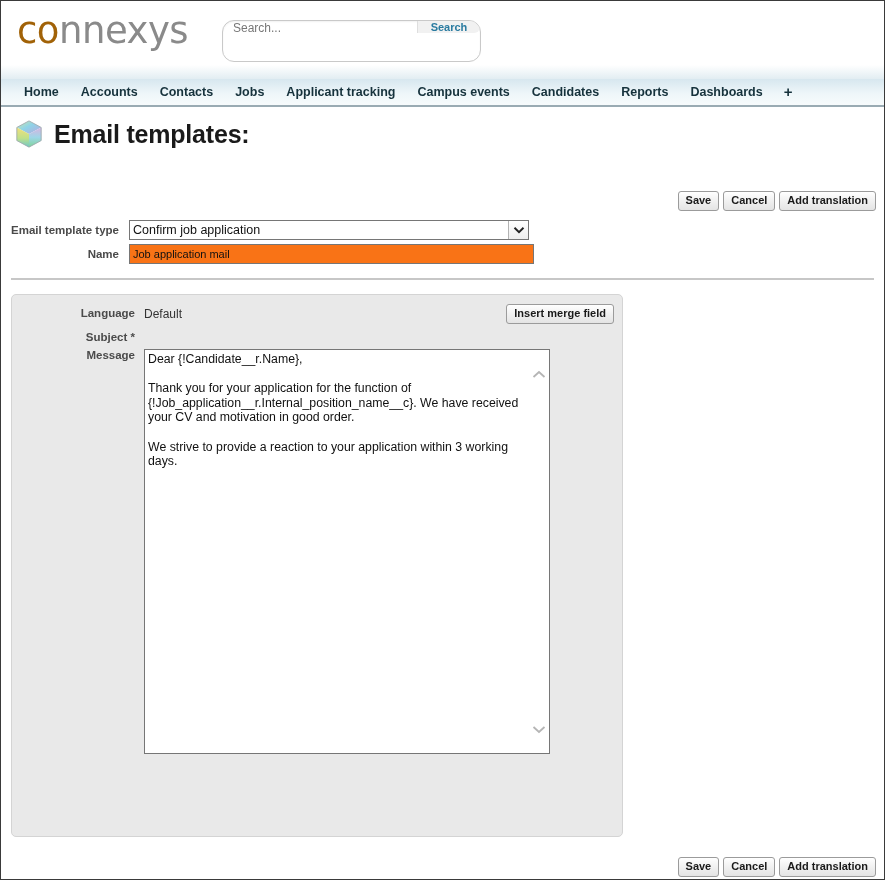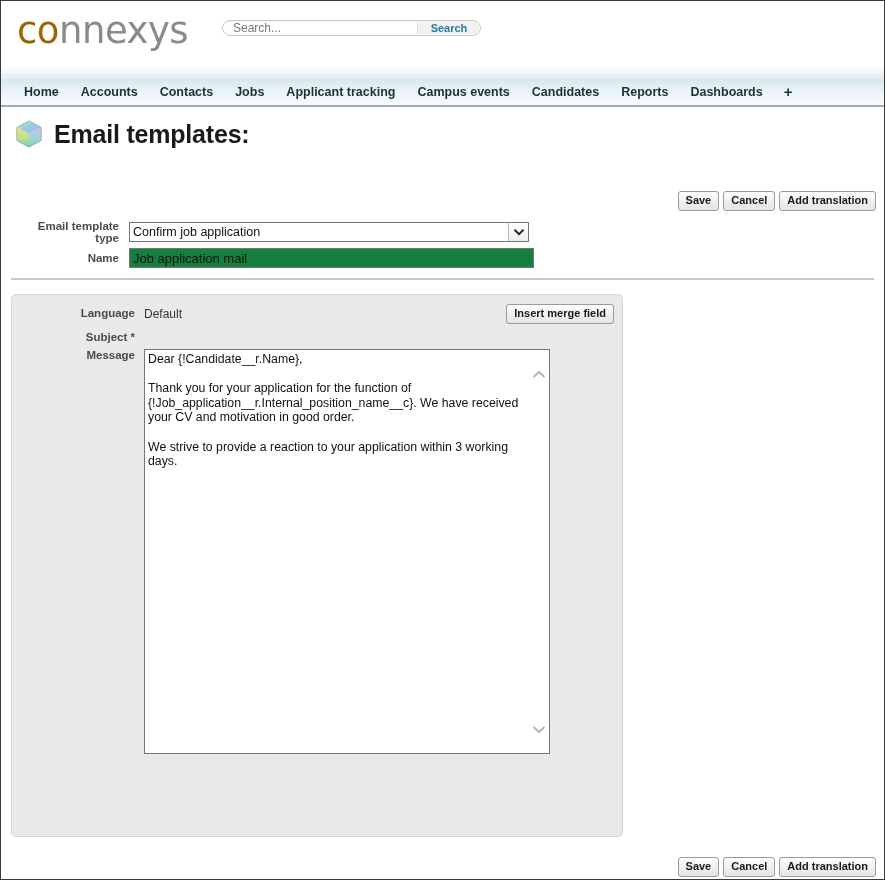--- a/index.html
+++ b/index.html
@@ -41,27 +41,27 @@
     white-space: nowrap;
   }
   .logo .lo-co { color: #a16207; }
   .logo .lo-rest { color: #8a8a8a; }
 
   .searchbox {
     position: absolute;
     left: 221px;
     top: 19px;
     width: 259px;
-    height: 16px;
+    height: 42px;
     border: 1px solid #c9c9c9;
     border-radius: 12px;
     background: #ffffff;
     box-shadow: inset 0 1px 2px rgba(0,0,0,0.06);
     display: flex;
-    align-items: center;
+    align-items: flex-start;
     overflow: hidden;
   }
   .search-input {
     flex: 1 1 auto;
     border: none;
     outline: none;
     background: transparent;
     padding: 0 8px 0 10px;
     font-family: "Liberation Sans", sans-serif;
     font-size: 12px;
@@ -172,21 +172,20 @@
     margin-bottom: 4px;
   }
   .form-label {
     width: 128px;
     text-align: right;
     padding-right: 10px;
     font-family: "Liberation Sans", sans-serif;
     font-size: 11.5px;
     font-weight: bold;
     color: #4a4a4a;
-    padding-left: 12px;
   }
   .sel-wrap {
     position: relative;
     width: 400px;
     height: 20px;
   }
   select.tmpl-select {
     width: 400px;
     height: 20px;
     font-family: "Liberation Sans", sans-serif;
@@ -206,25 +205,25 @@
     width: 20px; height: 18px;
     background: linear-gradient(to bottom, #ffffff 0%, #eeeeee 100%);
     border-left: 1px solid #b3b3b3;
     display: flex; align-items: center; justify-content: center;
     pointer-events: none;
   }
   input.text-field {
     width: 405px;
     height: 20px;
     font-family: "Liberation Sans", sans-serif;
-    font-size: 13px;
+    font-size: 11px;
     color: #111;
     border: 1px solid #767676;
     border-radius: 0;
-    background: #15803d;
+    background: #f97316;
     padding: 0 3px;
     outline: none;
   }
 
   .divider {
     position: absolute;
     left: 10px; right: 10px; top: 277px;
     height: 2px;
     background: #c7c7c7;
   }

